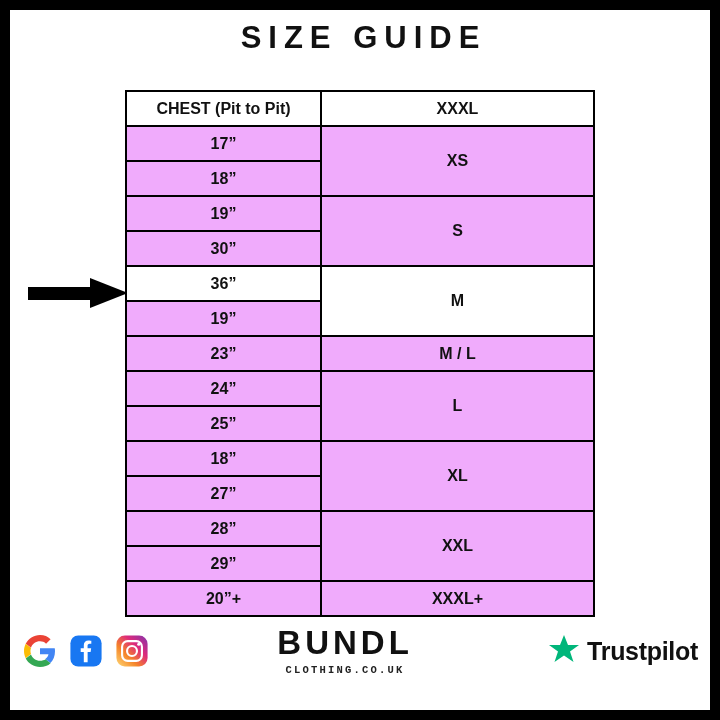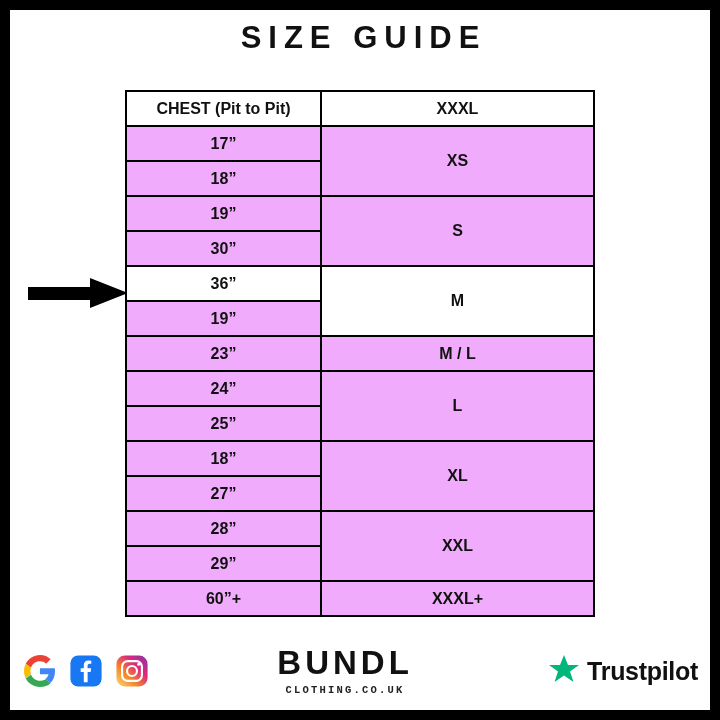--- a/index.html
+++ b/index.html
@@ -98,21 +98,21 @@
     border-top: 15px solid transparent;
     border-bottom: 15px solid transparent;
     border-left: 38px solid #000000;
   }
 
   
   .footer {
     position: absolute;
     left: 0;
     right: 0;
-    bottom: 4px;
+    bottom: 24px;
     height: 70px;
     display: flex;
     align-items: center;
     justify-content: space-between;
     padding: 0 12px;
   }
   .socials {
     display: flex;
     align-items: center;
     gap: 10px;
@@ -225,21 +225,21 @@
             <td class="grey">27”</td>
           </tr>
           <tr>
             <td class="grey">28”</td>
             <td class="grey size-cell" rowspan="2">XXL</td>
           </tr>
           <tr>
             <td class="grey">29”</td>
           </tr>
           <tr>
-            <td class="grey">60”+</td>
+            <td class="grey">20”+</td>
             <td class="grey size-cell">XXXL+</td>
           </tr>
         </tbody>
     </table>
   </div>
 
   <div class="footer">
     <div class="socials">
       <span class="social-icon">
         <svg width="32" height="32" viewBox="0 0 48 48">

